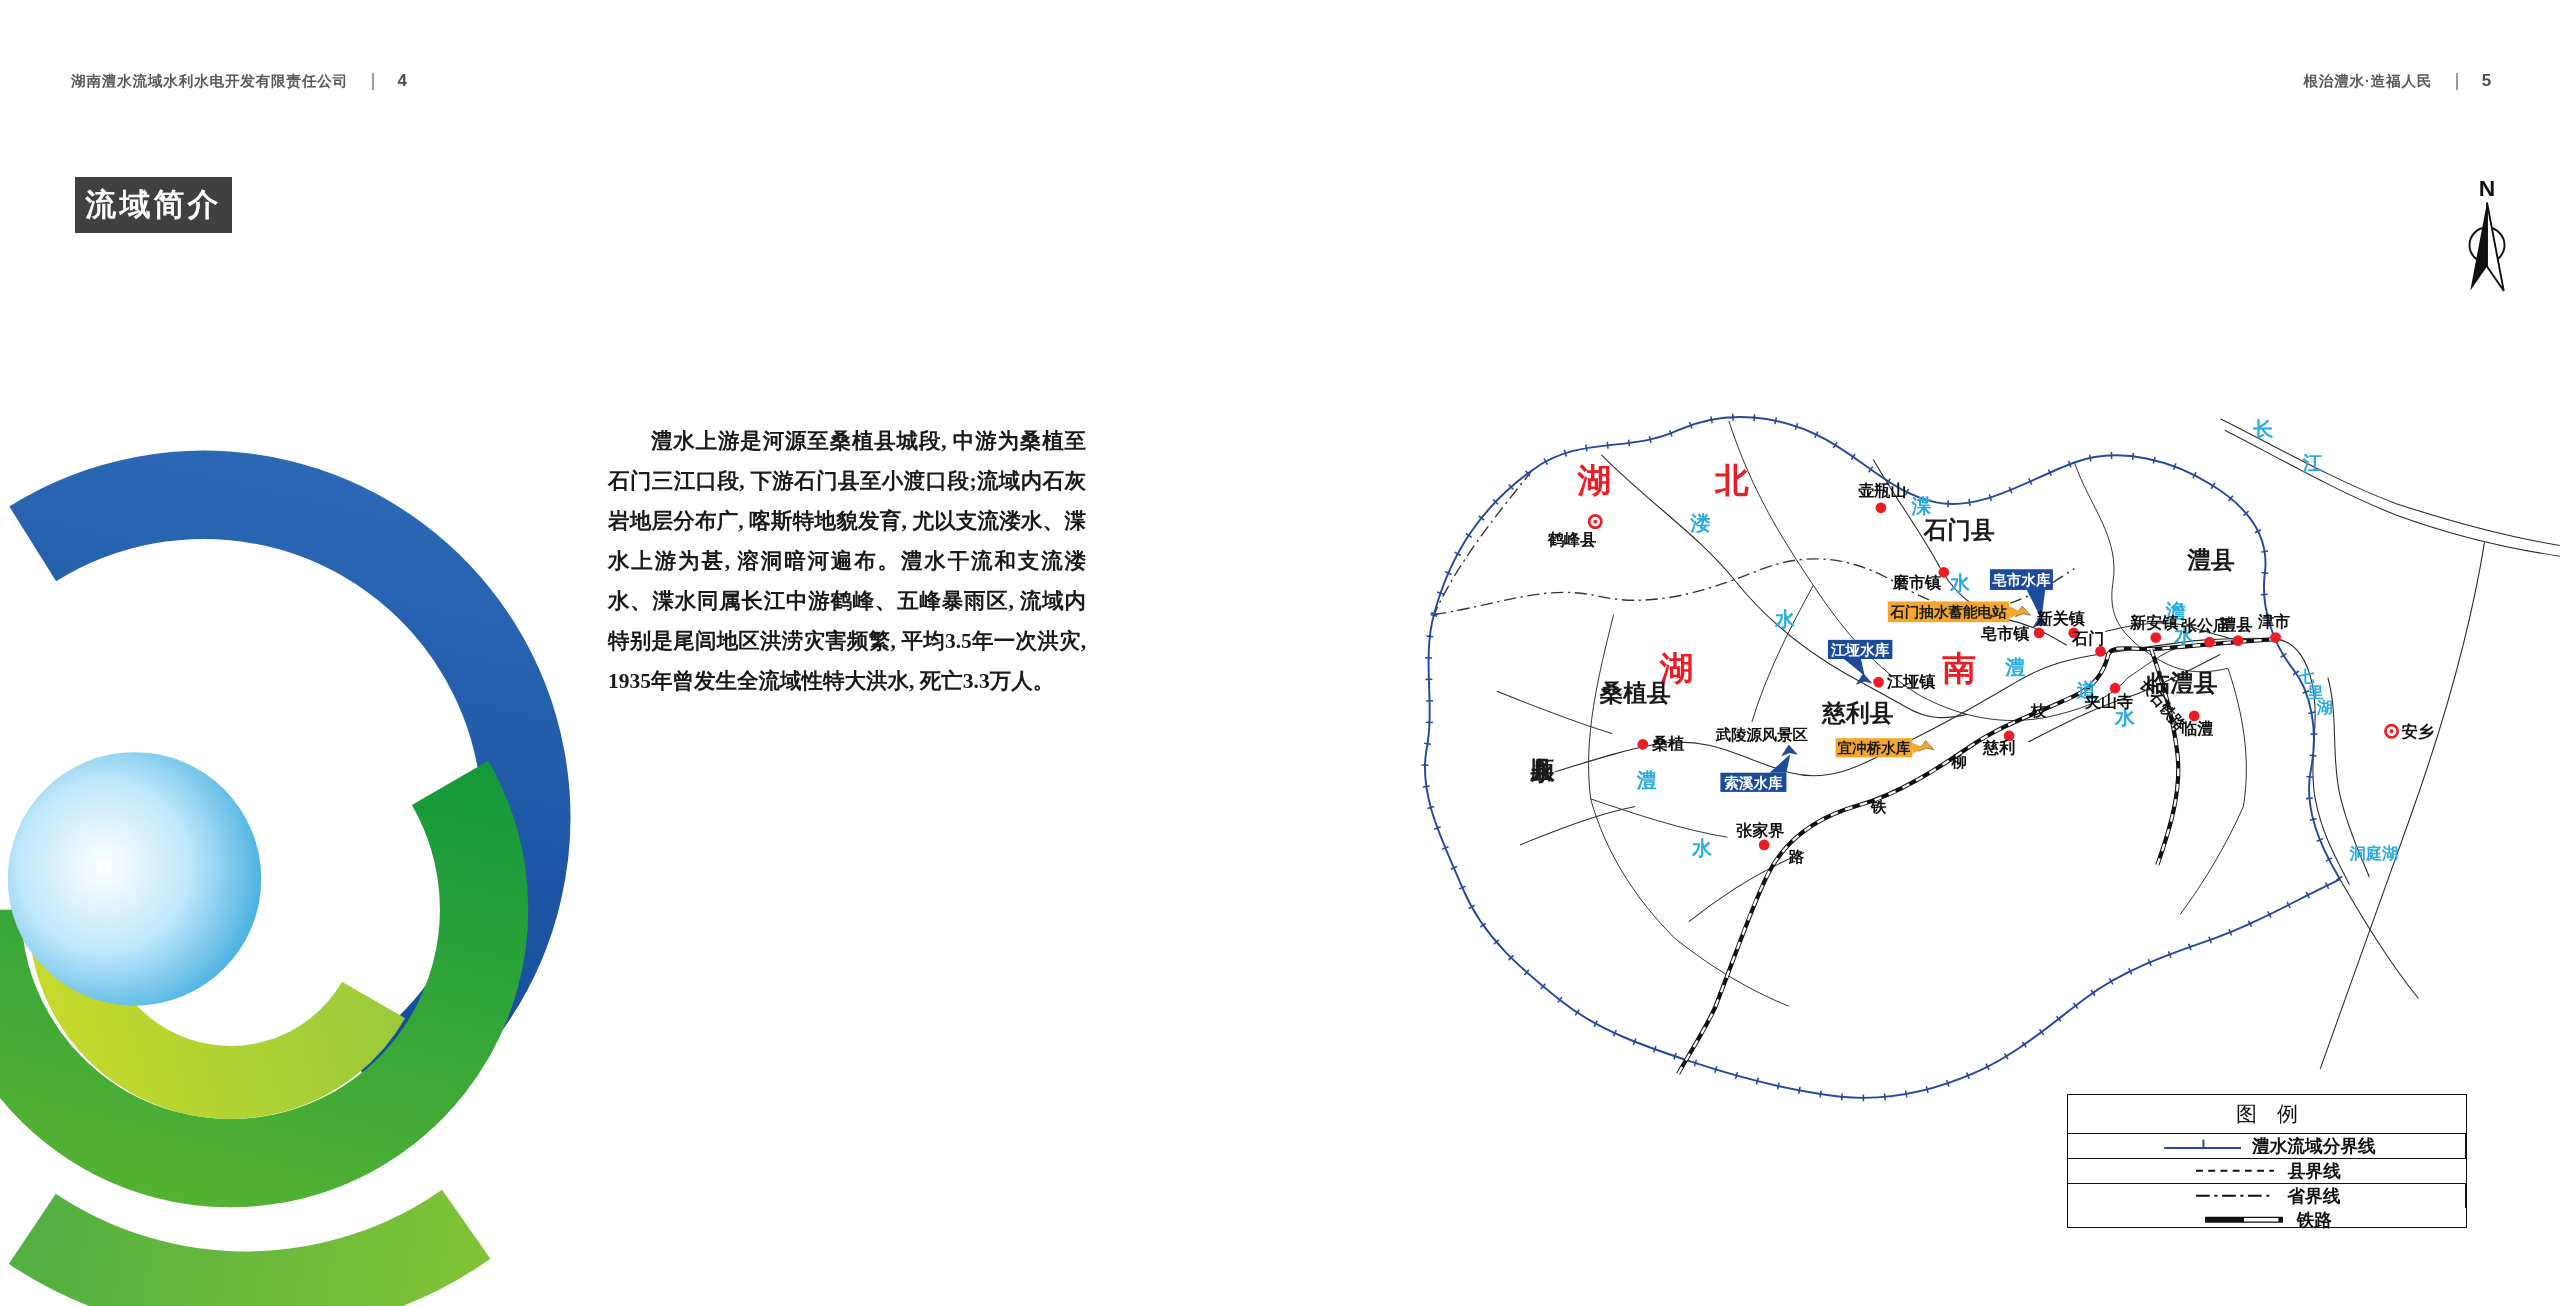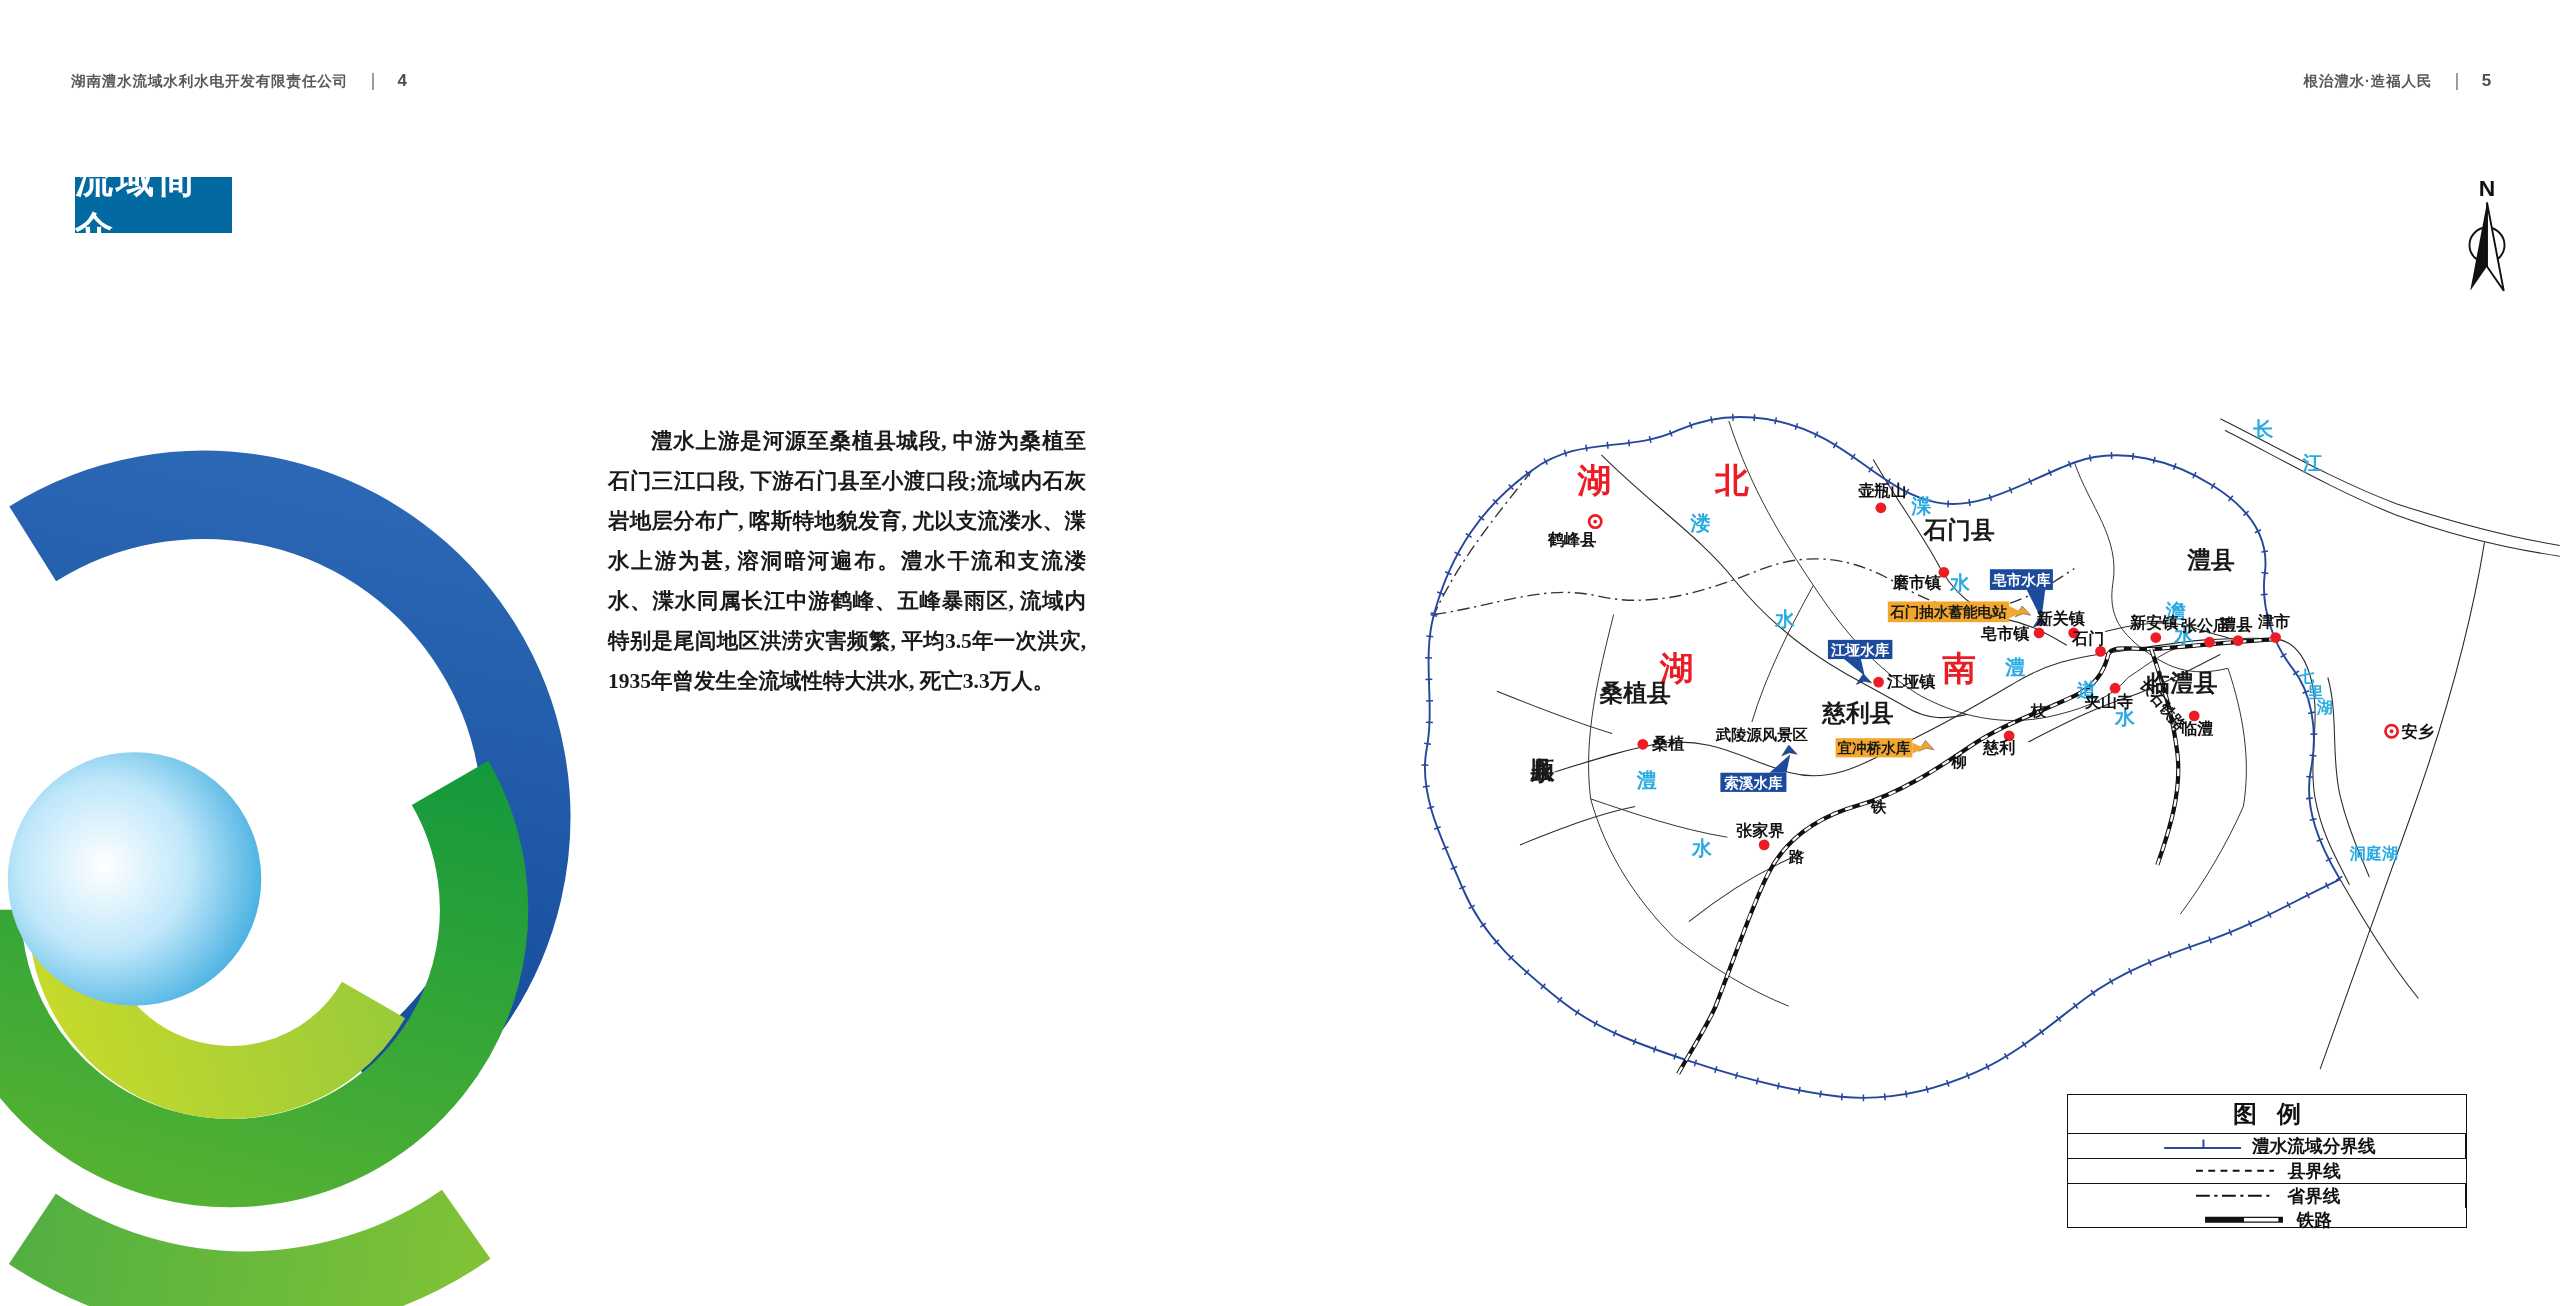--- a/index.html
+++ b/index.html
@@ -6,22 +6,22 @@
   .page{position:relative;width:2576px;height:1306px;background:#ffffff;overflow:hidden;
         font-family:"Liberation Sans", sans-serif;}
   
   .hdr{position:absolute;top:71px;display:flex;align-items:center;gap:24px;
        color:#58595b;font-weight:bold;font-size:14.6px;letter-spacing:0.8px;}
   .hdr-left{left:71px;}
   .hdr-right{right:84px;margin-left:44px;}
   .hdr .bar{width:1.5px;height:17px;background:#9b9b9d;}
   .hdr .pnum{font-size:17px;color:#4d4e50;}
   
-  .badge{position:absolute;left:75px;top:177px;width:157px;height:56px;background:#0369a1;
-         color:#fff;font-size:38px;font-weight:bold;display:flex;align-items:center;
+  .badge{position:absolute;left:75px;top:177px;width:157px;height:56px;background:#404040;
+         color:#fff;font-size:31px;font-weight:bold;display:flex;align-items:center;
          justify-content:center;letter-spacing:3.1px;}
   .bodytext{position:absolute;left:608px;top:421px;width:478px;
             font-family:"Liberation Serif","DejaVu Serif",serif;
             font-size:21.5px;line-height:40px;font-weight:bold;color:#1c191a;
             text-align:justify;}
   .bodytext p{margin:0 0 38px 0;text-indent:2em;}
   .logo{position:absolute;left:0;top:418px;}
   
   .map-title{position:absolute;left:1689px;top:184px;width:614px;text-align:center;
              color:#1d4b9b;font-size:35px;font-weight:bold;letter-spacing:2.3px;}
@@ -36,21 +36,21 @@
   .river{font-size:26px;font-weight:bold;fill:#29abe2;}
   .lake{font-size:21px;font-weight:bold;fill:#29abe2;}
   .poi{font-size:20px;font-weight:bold;fill:#111;}
   .railchar{font-size:20px;font-weight:bold;fill:#111;}
   .boxtext-blue{font-size:19px;font-weight:bold;fill:#ffffff;}
   .boxtext-orange{font-size:19px;font-weight:bold;fill:#1a1a1a;}
   
   .legend{position:absolute;left:2067px;top:1094px;width:400px;height:134px;
           border:1.5px solid #111;box-sizing:border-box;background:#fff;}
   .legend-hd{height:38px;border-bottom:1.5px solid #111;display:flex;align-items:center;
-             justify-content:center;font-size:24px;font-weight:bold;color:#111;
+             justify-content:center;font-size:21px;font-weight:normal;color:#111;
              letter-spacing:20px;text-indent:20px;}
   .legend-body{display:grid;grid-template-columns:1fr;grid-template-rows:1fr 1fr;
                height:91px;}
   .lcell{display:flex;align-items:center;justify-content:center;gap:10.7px;
          font-size:17.7px;font-weight:bold;color:#111;box-sizing:border-box;}
   .lcell:nth-child(1){border-right:1.5px solid #111;border-bottom:1.5px solid #111;}
   .lcell:nth-child(2){border-bottom:1.5px solid #111;}
   .lcell:nth-child(3){border-right:1.5px solid #111;text-align:right;}
 </style>
 </head>

